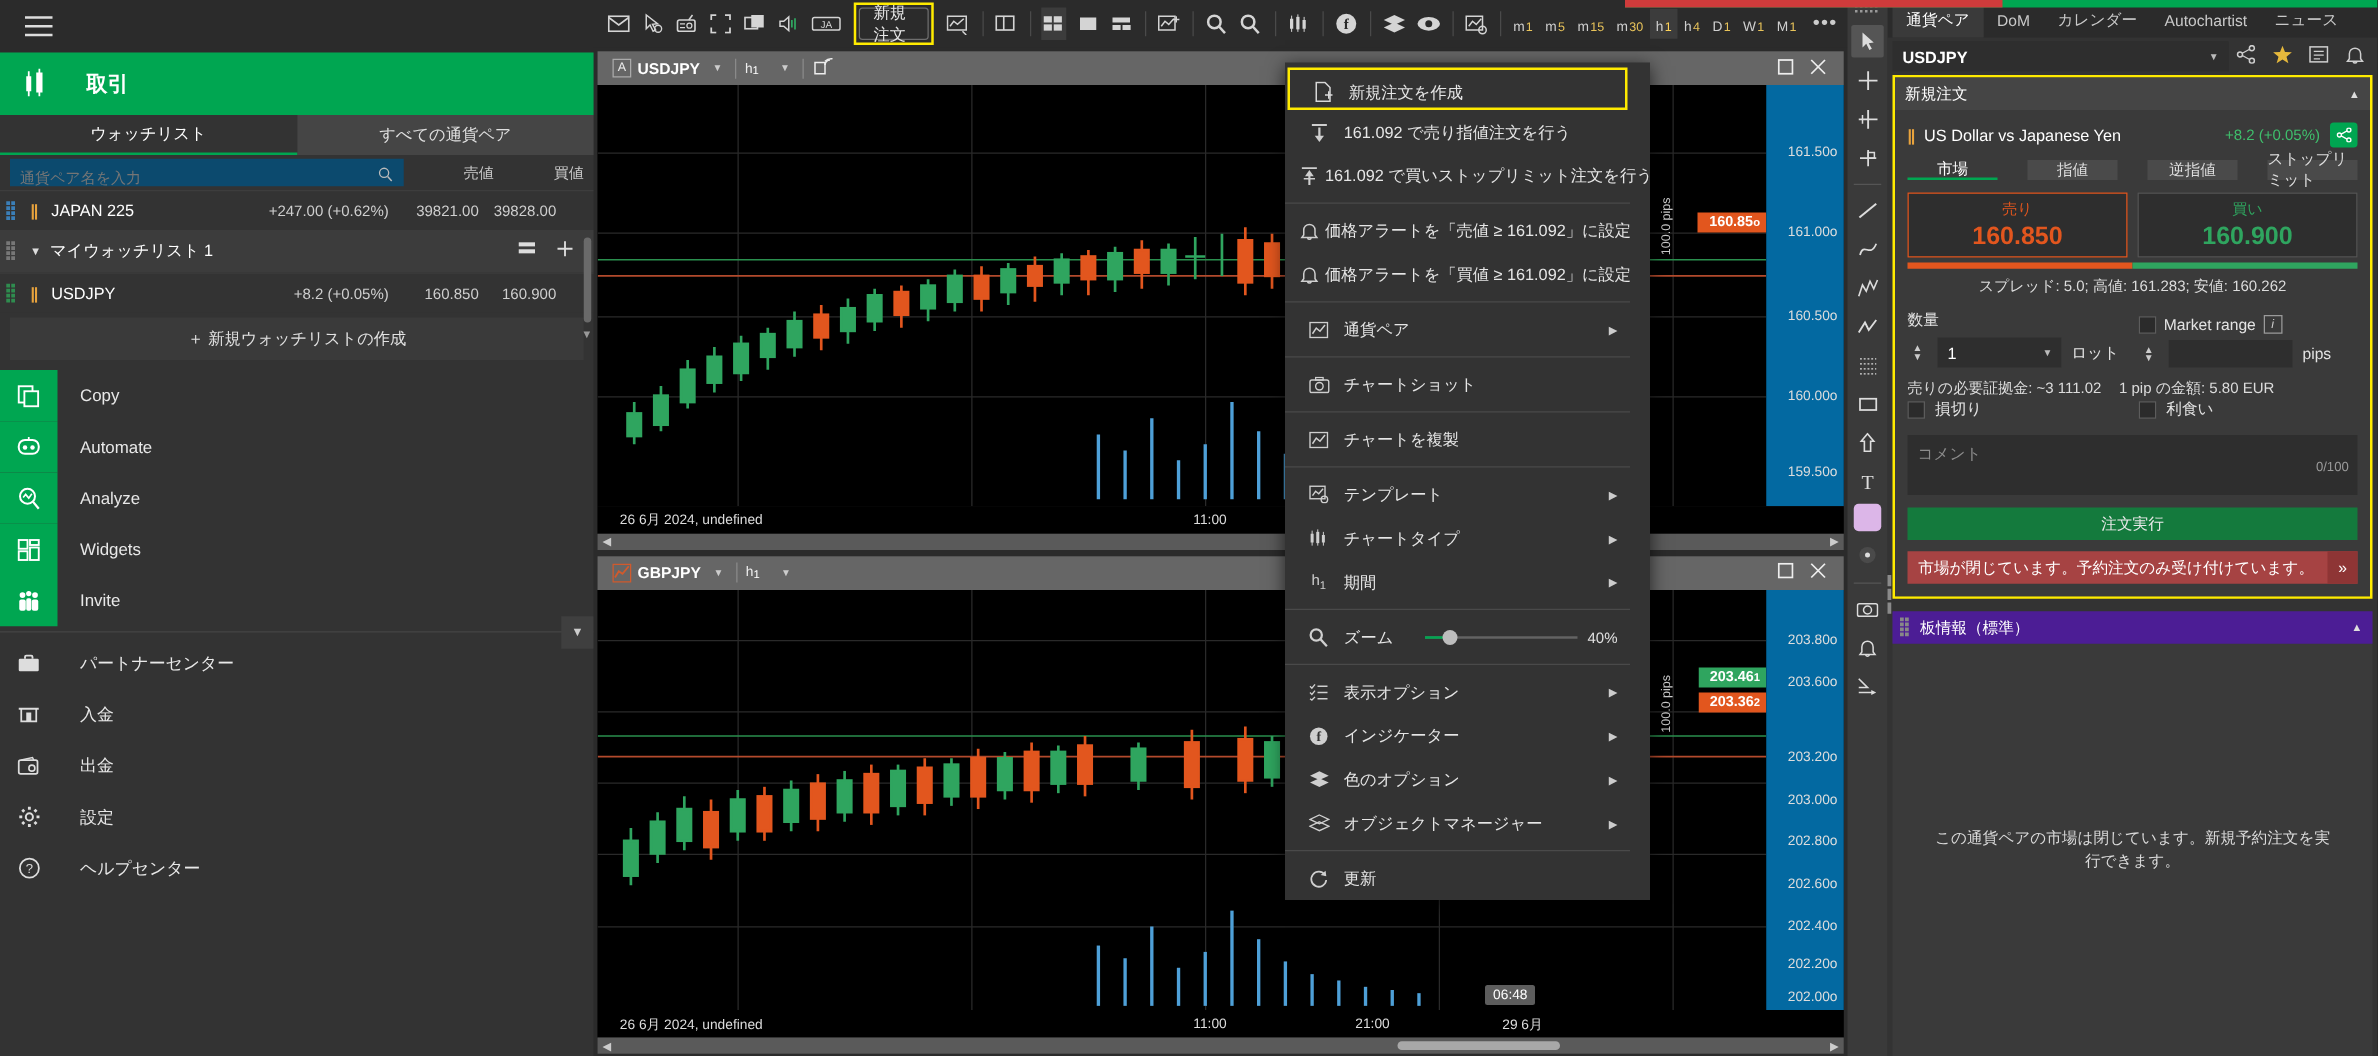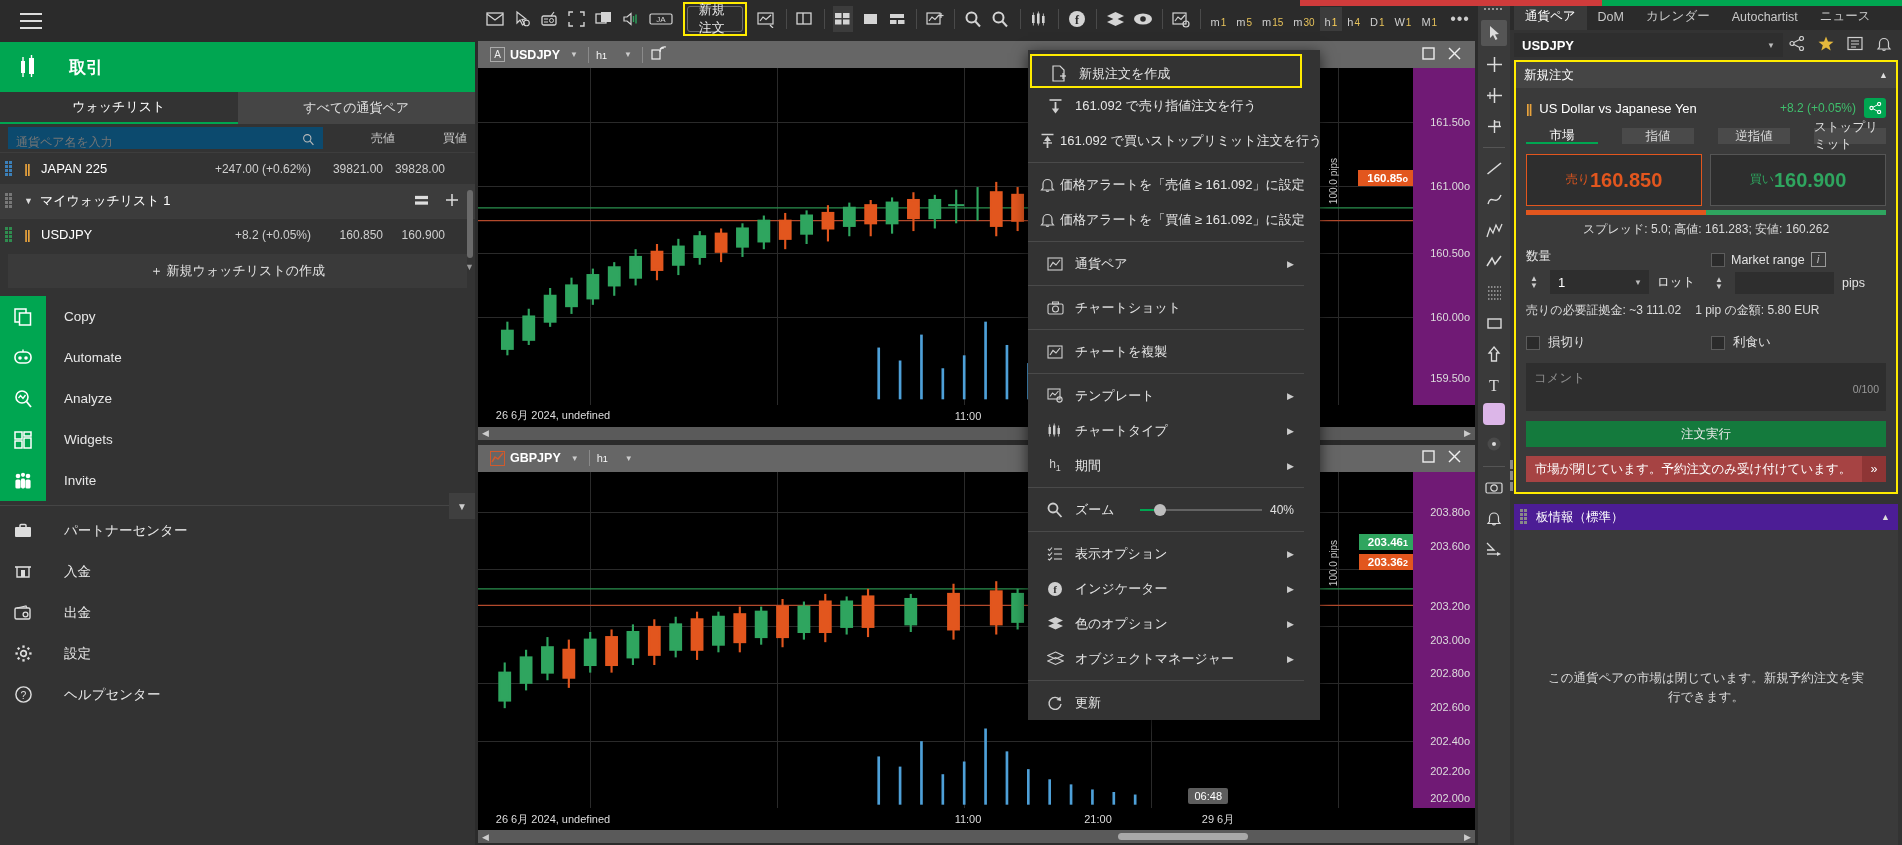--- a/index.html
+++ b/index.html
@@ -83,21 +83,21 @@
   .cp-badge { width: 15px; height: 15px; border: 1px solid #aaa; color: #eee; font-size: 10px; display: flex; align-items: center; justify-content: center; margin: 0 5px 0 8px; }
   .cp-badge.g { border-color: #d05a2d; }
   .cp-sym { font-size: 12.5px; color: #fff; font-weight: bold; }
   .cp-dd { color: #ccc; font-size: 8px; margin: 0 10px; }
   .cp-vsep { width: 1px; height: 16px; background: #8a8a8a; }
   .cp-tf { font-size: 11px; color: #eee; padding: 0 7px; display:flex; align-items:flex-end;}
   .cp-tf sub { font-size: 9px; color: #fff;}
   .cp-right { margin-left: auto; display: flex; align-items: center; gap: 13px; padding-right: 10px; color: #e6e6e6;}
   .cp-body { flex: 1; display: flex; position: relative; min-height: 0; background: #000;}
   .cp-canvas { flex: 1; position: relative; overflow: hidden; }
-  .cp-axis { width: 62px; background: #701a75; position: relative; font-size: 11px; color: #ddd; }
+  .cp-axis { width: 62px; background: #0369a1; position: relative; font-size: 11px; color: #ddd; }
   .cp-axis span { position: absolute; right: 5px; transform: translateY(-50%); white-space: nowrap;}
   .cp-time { height: 22px; background: #000; color: #ddd; font-size: 11px; display: flex; align-items: center; position: relative;}
   .cp-time span { position: absolute; transform: translateX(-50%); }
   .cp-hscroll { height: 13px; background: #5a5a5a; position: relative; display: flex; align-items: center;}
   .cp-hscroll .bar { position: absolute; height: 7px; background: #a8a8a8; border-radius: 4px; top: 3px;}
   .cp-hscroll .ar { position:absolute; color:#ccc; font-size: 9px;}
   .gridline-v { position: absolute; top: 0; bottom: 0; width: 1px; background: #2a2a2a;}
   .gridline-h { position: absolute; left: 0; right: 0; height: 1px; background: #2a2a2a;}
   .price-tag { position: absolute; right: 0; font-size: 11.5px; color: #fff; padding: 2px 5px 2px 9px; font-weight: bold; z-index:5; white-space: nowrap;}
   .price-tag em { font-style: normal; font-size: 9px; }
@@ -148,21 +148,21 @@
   .inst-row .bars { color: #e8a33d; font-weight: bold; letter-spacing:-1px;}
   .inst-name { font-size: 13px; color: #fff; flex: 1;}
   .inst-chg { font-size: 12px; color: #3fbf6c; }
   .share-btn { width: 22px; height: 20px; background: #00a651; border-radius: 3px; display: flex; align-items: center; justify-content: center; color:#fff; }
 
   .otabs { display: flex; height: 16px; margin-top: 8px; gap: 24px;}
   .otab { flex: 1; display: flex; align-items: center; justify-content: center; font-size: 12.5px; color: #ddd; background: #4a4a4a; cursor: pointer;}
   .otab.sel { background: #3a3a3a; color: #fff; border-bottom: 2px solid #00a651;}
 
   .prices { display: flex; gap: 8px; margin-top: 10px;}
-  .pbtn { flex: 1; height: 52px; border: 1px solid #555; display: flex; flex-direction: row; align-items: center; justify-content: center; background: #2e2e2e; cursor: pointer;}
+  .pbtn { flex: 1; height: 52px; border: 1px solid #555; display: flex; flex-direction: column; align-items: center; justify-content: center; background: #2e2e2e; cursor: pointer;}
   .pbtn.sell { border-color: #e2561e; }
   .pbtn .t { font-size: 12px; margin-bottom: 2px;}
   .pbtn .v { font-size: 20px; font-weight: bold; }
   .pbtn.sell .t, .pbtn.sell .v { color: #e2561e;}
   .pbtn.buy .t, .pbtn.buy .v { color: #2fa55f;}
   .spreadbar { display: flex; height: 5px; margin-top: 4px;}
   .spreadbar .l { flex: 1; background: #e2561e;}
   .spreadbar .r { flex: 1; background: #2fa55f;}
   .spread-txt { text-align: center; font-size: 12px; color: #dcdcdc; margin-top: 6px;}
 
@@ -171,21 +171,21 @@
   .stepper { width: 16px; display: flex; flex-direction: column; align-items: center; color: #ccc; line-height: 7px; font-size: 8px;}
   .qty-input { flex: 1; height: 24px; background: #2e2e2e; display: flex; align-items: center; padding: 0 8px; font-size: 13px; color: #fff; position: relative;}
   .qty-input .dd { position: absolute; right: 7px; font-size: 8px; color: #bbb;}
   .unit { font-size: 12.5px; color: #e3e3e3; width: 44px;}
   .margin-txt { font-size: 12px; color: #dcdcdc; margin-top: 8px;}
   .mr-row { display: flex; align-items: center; gap: 6px; }
   .mr-lbl { font-size: 12.5px; color: #e3e3e3;}
   .info-sq { width: 15px; height: 15px; border: 1px solid #9a9a9a; color: #ccc; font-size: 10px; display:flex; align-items:center; justify-content:center; font-style: italic;}
   .pips-input { flex:1; height: 22px; background: #2e2e2e;}
   .chk { width: 14px; height: 14px; background: #2b2b2b; border: 1px solid #5c5c5c;}
-  .sl-row { display: flex; gap: 10px; margin-top: 15px; align-items: center;}
+  .sl-row { display: flex; gap: 10px; margin-top: 0; align-items: center;}
   .sl-half { flex: 1; display: flex; align-items: center; gap: 8px;}
   .sl-half span { font-size: 12.5px; color: #e3e3e3;}
   .comment { margin-top: 12px; height: 48px; background: #2e2e2e; padding: 7px 8px; font-size: 12.5px; color: #8c8c8c; position: relative;}
   .comment .cnt { position: absolute; right: 7px; bottom: 16px; font-size: 10.5px; color: #9a9a9a;}
   .submit { height: 26px; background: #147a3d; color: #e9e9e9; font-size: 12.5px; display: flex; align-items: center; justify-content: center; margin-top: 10px; cursor: pointer;}
   .warn { height: 26px; background: #a64343; color: #fff; font-size: 12.5px; display: flex; align-items: center; justify-content: center; margin-top: 9px; position: relative; padding-right: 26px;}
   .warn .more { position: absolute; right: 0; top: 0; bottom: 0; width: 24px; background: #8e3535; display: flex; align-items: center; justify-content: center;}
 
   .board { margin: 10px 4px 0 4px; background: #3a3a3a; flex: 1; display: flex; flex-direction: column; min-height:0;}
   .board-hd { height: 26px; background: #4c1d95; display: flex; align-items: center; padding-left: 6px; font-size: 12.5px; color: #fff; gap: 6px;}

